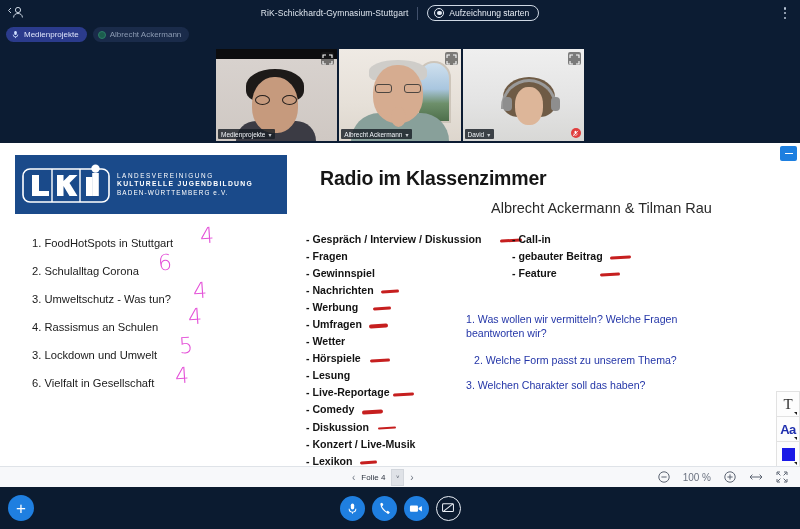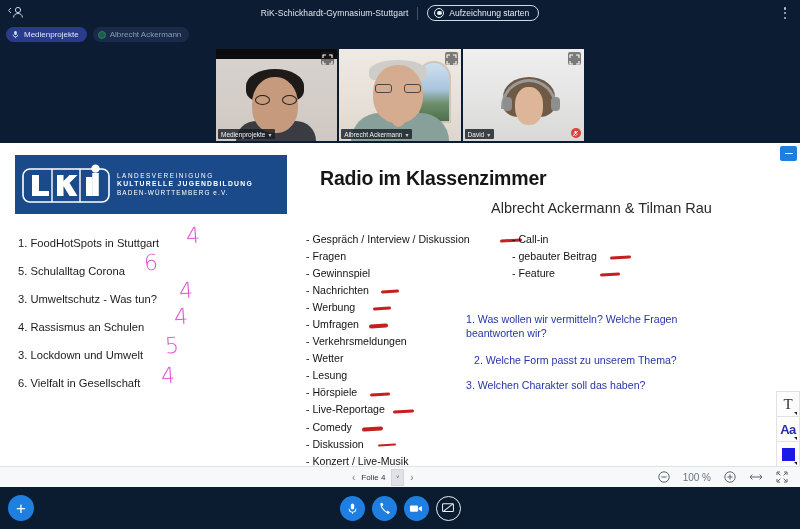--- a/index.html
+++ b/index.html
@@ -107,40 +107,40 @@
   .logo {
     position: absolute; left: 15px; top: 12px; width: 272px; height: 59px;
     background: #1a4a8a; display: flex; align-items: center; padding-left: 7px; gap: 7px;
   }
   .logo-mark { display: flex; align-items: center; }
   .logo-text { color: #fff; line-height: 1.32; }
   .logo-l1 { font-size: 6.4px; letter-spacing: 1.55px; }
   .logo-l2 { font-size: 6.8px; letter-spacing: 1.25px; font-weight: bold; }
   .logo-l3 { font-size: 6.4px; letter-spacing: 1.1px; }
 
-  .topic-list { position: absolute; left: 18px; top: 90px; width: 230px; }
+  .topic-list { position: absolute; left: 32px; top: 90px; width: 230px; }
   .topic-row { position: relative; height: 28px; }
   .topic-row span.txt { font-size: 11.2px; color: #1b1b1b; white-space: nowrap; }
   .topic-row span.mark {
     position: absolute; top: -8px; font-family: "DejaVu Sans", sans-serif;
     font-size: 22px; color: #e451d8; font-weight: 300; transform: rotate(-4deg);
   }
 
   .slide-title {
     position: absolute; left: 320px; top: 24px; font-size: 19.5px; font-weight: bold;
     color: #161616; letter-spacing: -0.2px; white-space: nowrap;
   }
   .slide-sub {
     position: absolute; left: 491px; top: 57px; font-size: 14.5px; color: #2a2a2a; white-space: nowrap;
   }
 
   .fmt-col { position: absolute; top: 87px; }
   .fmt-col.c1 { left: 306px; }
   .fmt-col.c2 { left: 512px; }
-  .fmt-row { position: relative; height: 17.1px; display: flex; align-items: center; }
+  .fmt-row { position: relative; height: 17.1px; display: flex; align-items: center; font-weight: bold; }
   .fmt-row .txt { font-size: 10.6px; color: #131313; white-space: nowrap; }
   .redmark {
     position: absolute; height: 3px; background: #c61f1f; border-radius: 2px;
     transform: rotate(-3.5deg); top: 9px;
   }
 
   .qbox { position: absolute; left: 466px; top: 170px; width: 258px; }
   .q { color: #2436a8; font-size: 10.6px; line-height: 1.28; }
   .q.q1 { margin-left: 0; }
   .q.q2 { margin-left: 8px; margin-top: 14px; }
@@ -335,21 +335,21 @@
 
     <div class="slide-title">Radio im Klassenzimmer</div>
     <div class="slide-sub">Albrecht Ackermann &amp; Tilman Rau</div>
 
     <div class="topic-list">
       <div class="topic-row">
         <span class="txt">1. FoodHotSpots in Stuttgart</span>
         <span class="mark" style="left:168px;top:-10px">4</span>
       </div>
       <div class="topic-row">
-        <span class="txt">5. Schulalltag Corona</span>
+        <span class="txt">2. Schulalltag Corona</span>
         <span class="mark" style="left:126px;top:-11px">6</span>
       </div>
       <div class="topic-row">
         <span class="txt">3. Umweltschutz - Was tun?</span>
         <span class="mark" style="left:161px;top:-11px">4</span>
       </div>
       <div class="topic-row">
         <span class="txt">4. Rassismus an Schulen</span>
         <span class="mark" style="left:156px;top:-13px">4</span>
       </div>
@@ -380,31 +380,28 @@
         </div>
       <div class="fmt-row">
           <span class="txt">- Werbung</span>
           <span class="redmark" style="left:67px;width:18px"></span>
         </div>
       <div class="fmt-row">
           <span class="txt">- Umfragen</span>
           <span class="redmark" style="left:63px;width:19px;height:3.5px"></span>
         </div>
       <div class="fmt-row">
-          <span class="txt">- Verkehrsmeldungen</span>
-        </div>
-      <div class="fmt-row">
           <span class="txt">- Wetter</span>
-        </div>
-      <div class="fmt-row">
-          <span class="txt">- Lesung</span>
         </div>
       <div class="fmt-row">
           <span class="txt">- Hörspiele</span>
           <span class="redmark" style="left:64px;width:20px"></span>
+        </div>
+      <div class="fmt-row">
+          <span class="txt">- Lesung</span>
         </div>
       <div class="fmt-row">
           <span class="txt">- Live-Reportage</span>
           <span class="redmark" style="left:87px;width:21px"></span>
         </div>
       <div class="fmt-row">
           <span class="txt">- Comedy</span>
           <span class="redmark" style="left:56px;width:21px;height:3.5px"></span>
         </div>
       <div class="fmt-row">

